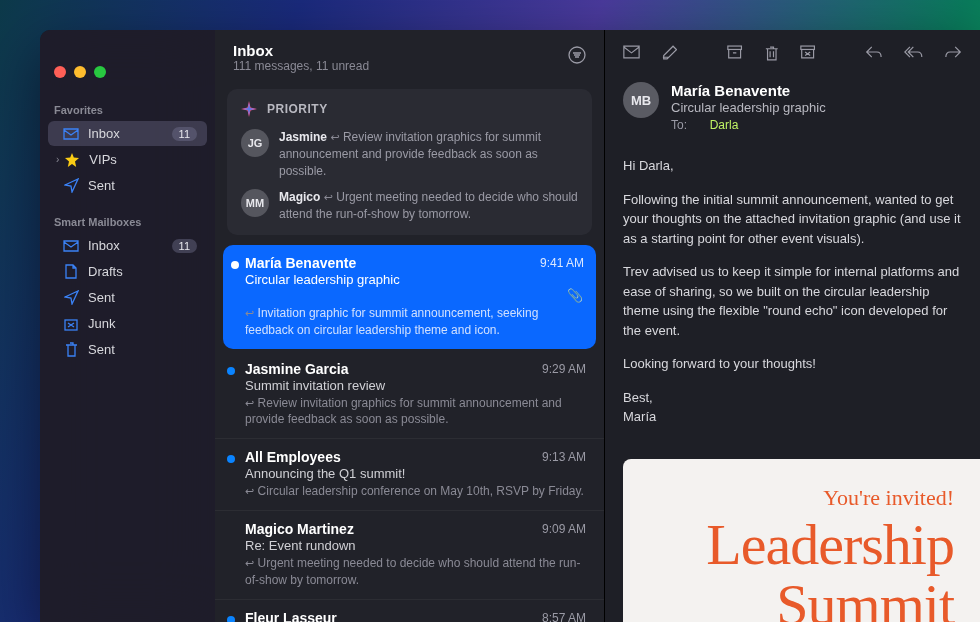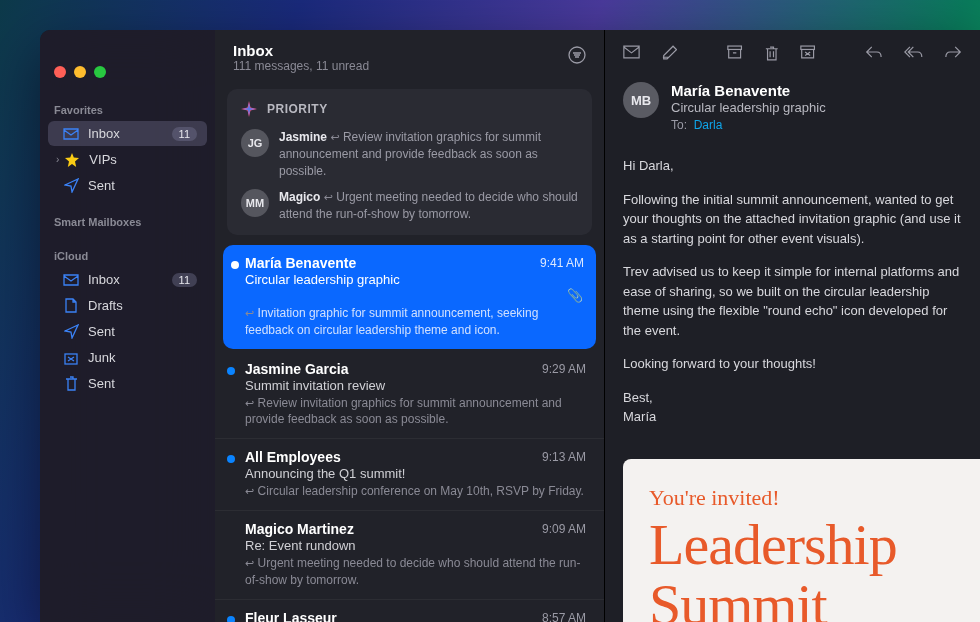--- a/index.html
+++ b/index.html
@@ -287,35 +287,36 @@
     .reader-subject {
       color: #b8b8c0;
       font-size: 13px;
       margin-top: 1px;
     }
     .reader-to {
       color: #9a9aa5;
       font-size: 12px;
       margin-top: 3px;
     }
-    .reader-to .to-name { color: #0ea5e9; }
+    .reader-to .to-name { color: #bef264; margin-left: 16px; }
     .reader-body {
       padding: 8px 18px 18px 18px;
       color: #d8d8dd;
       font-size: 13px;
       line-height: 1.5;
     }
     .reader-body p { margin-bottom: 14px; }
     .invite-card {
       margin: 0 0 0 18px;
       background: #f4f2f0;
       border-radius: 8px 0 0 0;
       padding: 26px 26px 10px 26px;
       height: 240px;
       overflow: hidden;
+      text-align: right;
     }
     .invite-eyebrow {
       color: #e85a2a;
       font-size: 22px;
       font-weight: 400;
       font-family: Georgia, serif;
     }
     .invite-title {
       color: #e85a2a;
       font-size: 58px;
@@ -366,21 +367,20 @@
       <span class="icon">
         <svg width="15" height="15" viewBox="0 0 15 15">
             <path d="M1 7 L14 1 L8 14 L7 8 Z" stroke="currentColor" stroke-width="1.3" fill="none"></path>
           </svg>
       </span>
       <span class="label">Sent</span>
     </div>
 
     <div class="sidebar-section-label" style="margin-top:12px">Smart Mailboxes</div>
 
-    <div class="sidebar-section-label" style="margin-top:12px">iCloud</div>
 
     <div class="sidebar-item">
       <span class="icon">
         <svg width="16" height="12" viewBox="0 0 16 12" fill="none">
             <path d="M1 2 L8 7 L15 2 M1 1 H15 V11 H1 Z" stroke="currentColor" stroke-width="1.3" fill="none"></path>
           </svg>
       </span>
       <span class="label">Inbox</span>
       <span class="badge">11</span>
     </div>

